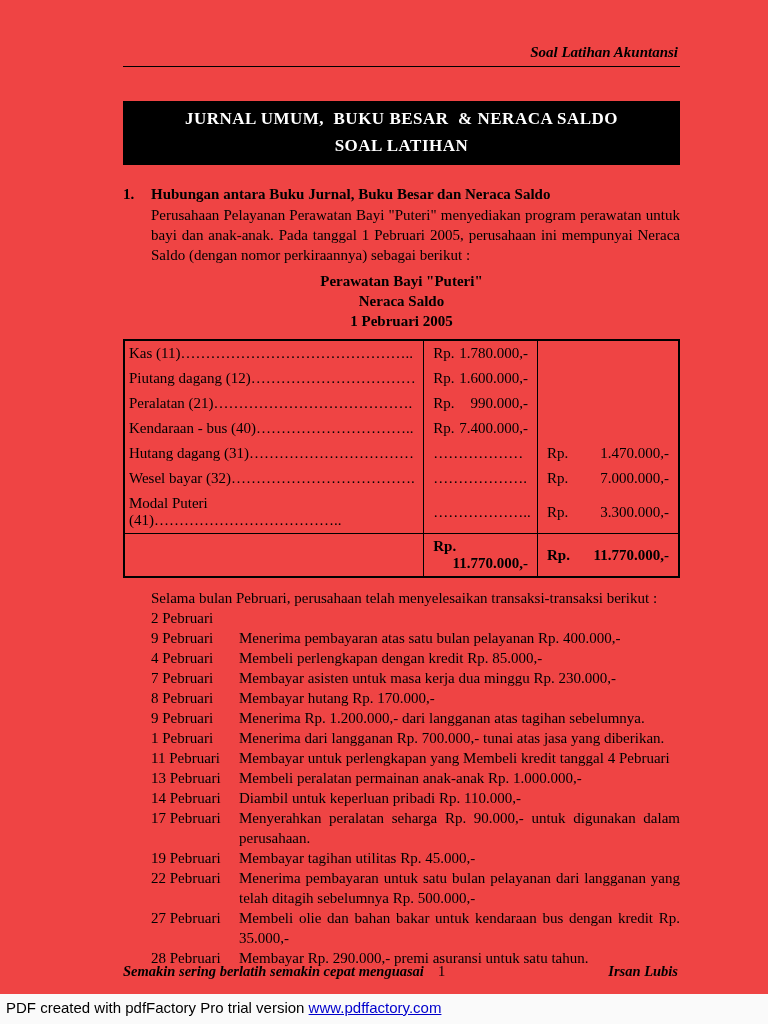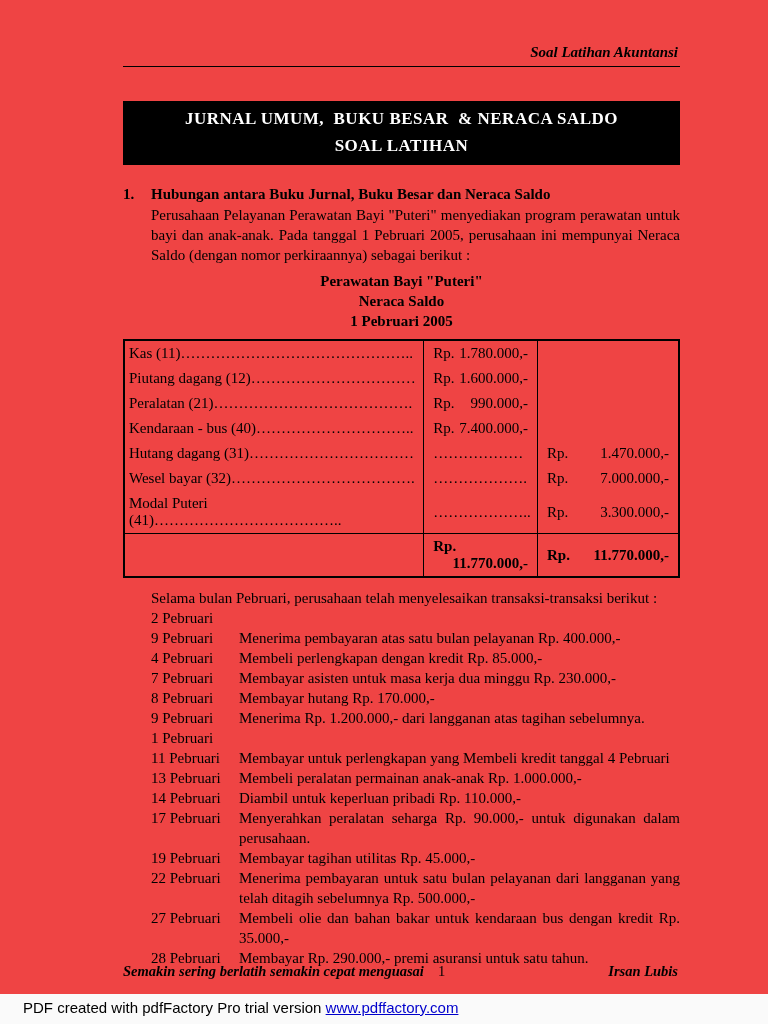--- a/index.html
+++ b/index.html
@@ -47,21 +47,21 @@
     display:flex; justify-content:space-between; align-items:baseline;
     font-size:14.5px;
   }
   .footer-left { display:flex; align-items:baseline; }
   .footer-motto { font-weight:bold; font-style:italic;text-align:right; }
   .page-number { margin-left:14px; font-style:normal; }
   .footer-author { font-weight:bold; font-style:italic;text-align:center; }
   .pdf-bar {
     position:absolute; left:0; right:0; bottom:0; height:30px;
     background:#fafafa; font-family:"Liberation Sans", sans-serif;
-    font-size:15px; line-height:28px; padding-left:23px; color:#000;
+    font-size:15px; line-height:28px; padding-left:6px; color:#000;
   }
   .pdf-link { color:#0000cc; text-decoration:underline; cursor:pointer; }
 </style>
 </head>
 <body>
 
 <div class="page">
 
   <div class="header">
     <span>Soal Latihan Akuntansi</span>
@@ -171,20 +171,21 @@
           <span class="trans-desc">Membayar hutang Rp. 170.000,-</span>
         </div>
 
         <div class="trans-row">
           <span class="trans-date">9 Pebruari</span>
           <span class="trans-desc">Menerima Rp. 1.200.000,- dari langganan atas tagihan sebelumnya.</span>
         </div>
 
         <div class="trans-row">
           <span class="trans-date">1 Pebruari</span>
+          <span class="trans-desc">Menerima dari langganan Rp. 700.000,- tunai atas jasa yang diberikan.</span>
         </div>
 
         <div class="trans-row">
           <span class="trans-date">11 Pebruari</span>
           <span class="trans-desc">Membayar untuk perlengkapan yang Membeli kredit tanggal 4 Pebruari</span>
         </div>
 
         <div class="trans-row">
           <span class="trans-date">13 Pebruari</span>
           <span class="trans-desc">Membeli peralatan permainan anak-anak Rp. 1.000.000,-</span>

